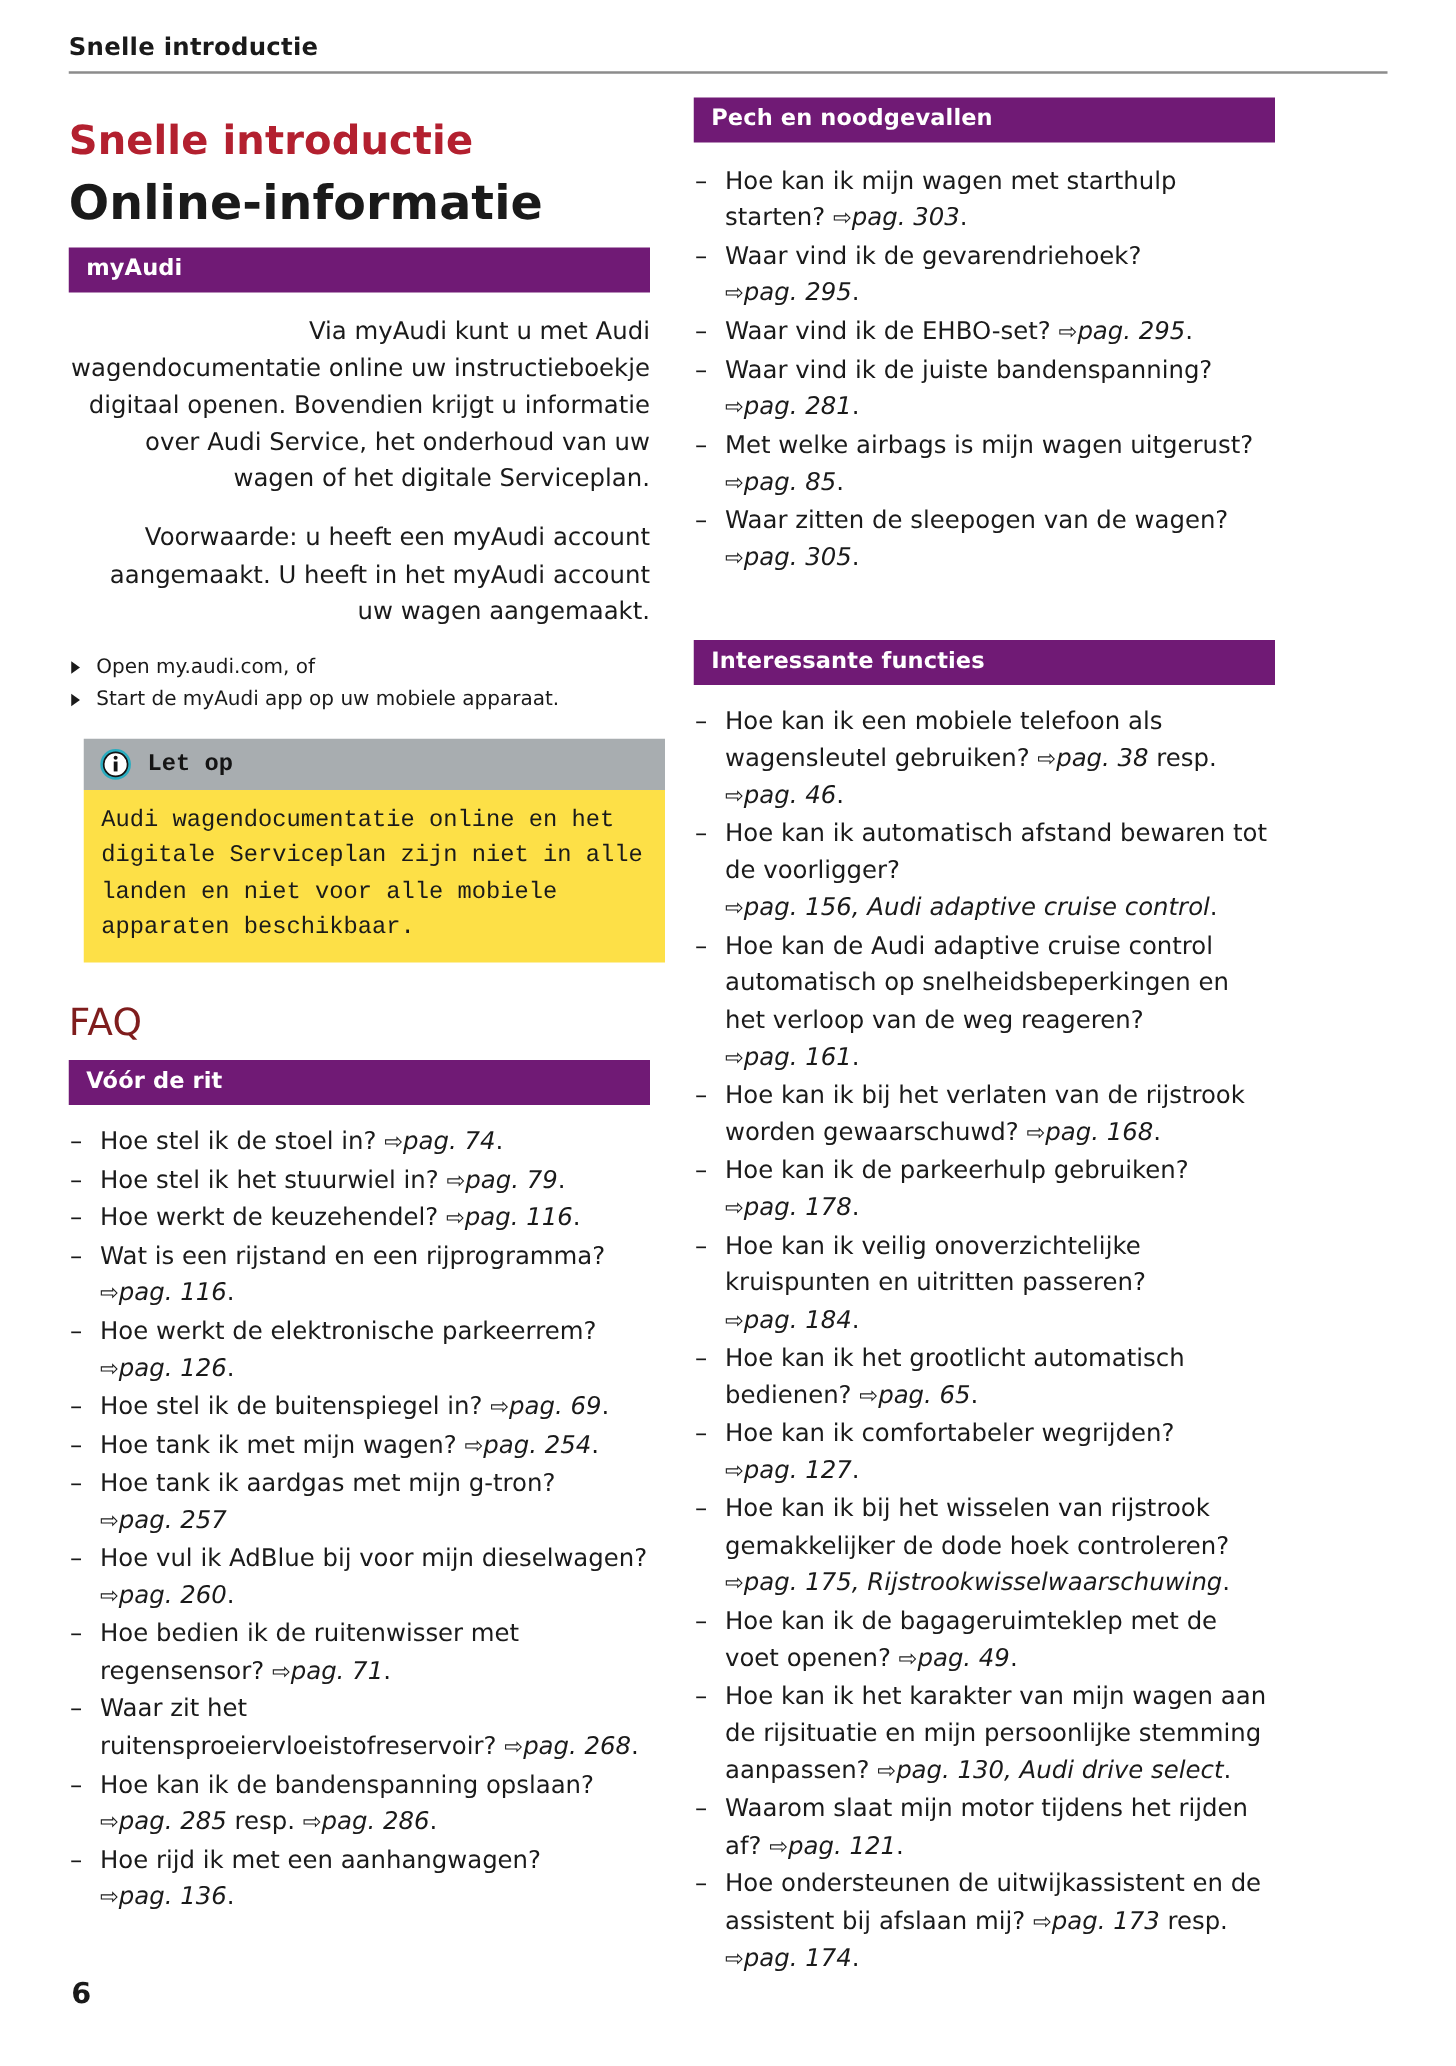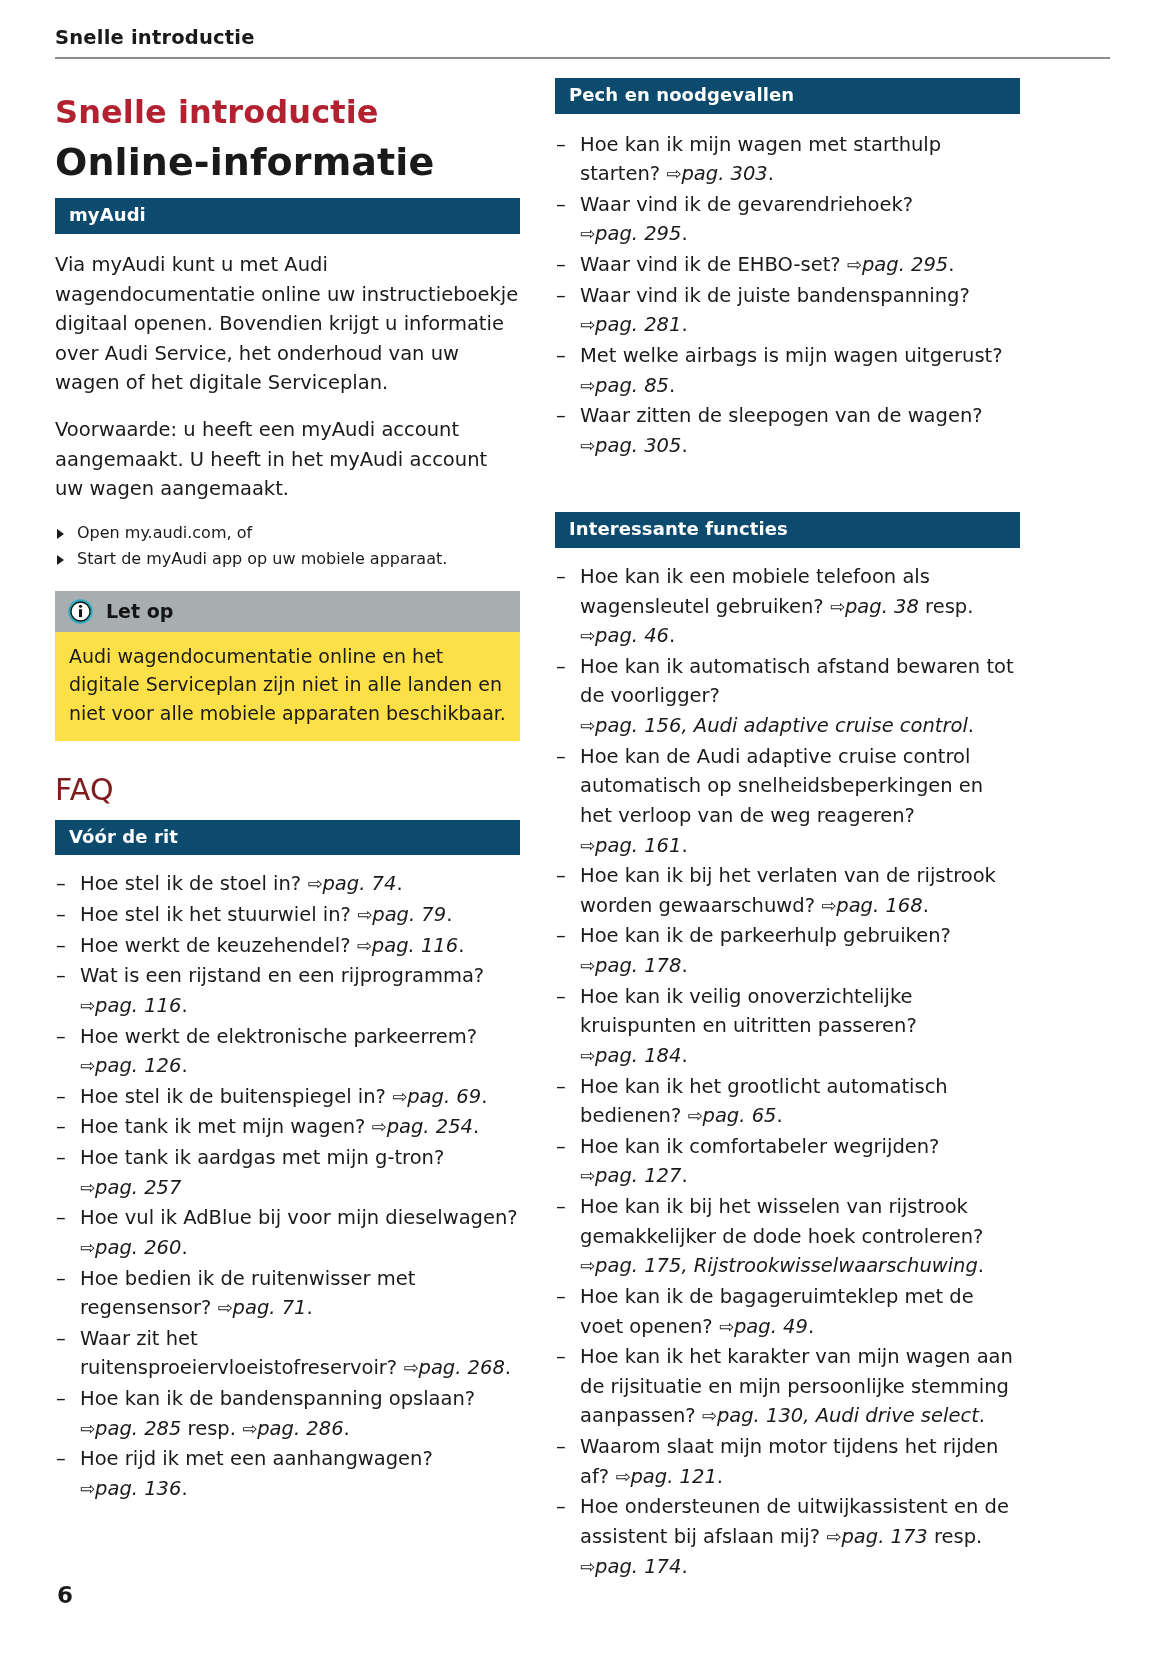--- a/index.html
+++ b/index.html
@@ -76,38 +76,39 @@
   }
   h2.faq-title {
     font-size: 30px;
     font-weight: normal;
     color: #7f1d1d;
     margin: 32px 0 12px 0;
     letter-spacing: .3px;
     line-height: 1.15;
   }
   .redbar {
-    background: #0c4a6e;
+    background: #701a75;
     color: #ffffff;
     font-size: 18px;
     font-weight: bold;
     padding: 6px 12px 7px 14px;
     line-height: 1.25;
     margin: 0 0 16px 0;
     letter-spacing: .1px;
   }
   .redbar.tight { margin-bottom: 14px; }
   .redbar.spaced-top { margin-top: 52px; }
 
   
   p.body {
     font-size: 19.5px;
     line-height: 1.52;
     margin: 0 0 17px 0;
     color: #1a1a1a;
+    text-align: right;
   }
 
   
   ul.tri {
     list-style: none;
     margin: 0 0 16px 0;
     padding: 0;
   }
   ul.tri li {
     position: relative;
@@ -122,22 +123,23 @@
     top: 0.47em;
     width: 0;
     height: 0;
     border-left: 7px solid #1a1a1a;
     border-top: 5px solid transparent;
     border-bottom: 5px solid transparent;
   }
 
   
   .notebox {
-    margin: 20px 0 8px 0;
+    margin: 20px 0 8px 12px;
     width: 100%;
+    font-family: Liberation Mono, monospace;
   }
   .notebox .note-head {
     background: #a8adb0;
     display: flex;
     align-items: center;
     gap: 12px;
     padding: 7px 12px 7px 12px;
   }
   .notebox .note-head .note-title {
     font-size: 19px;

